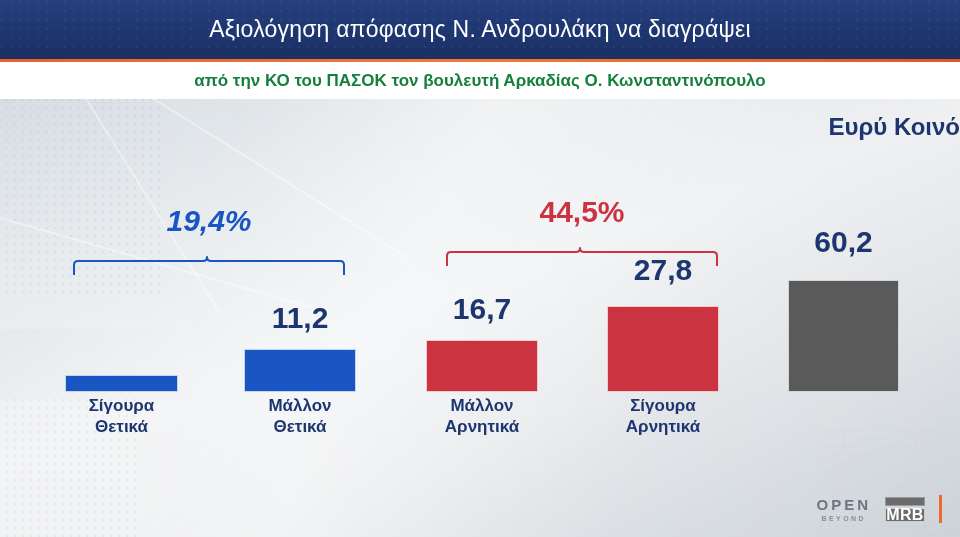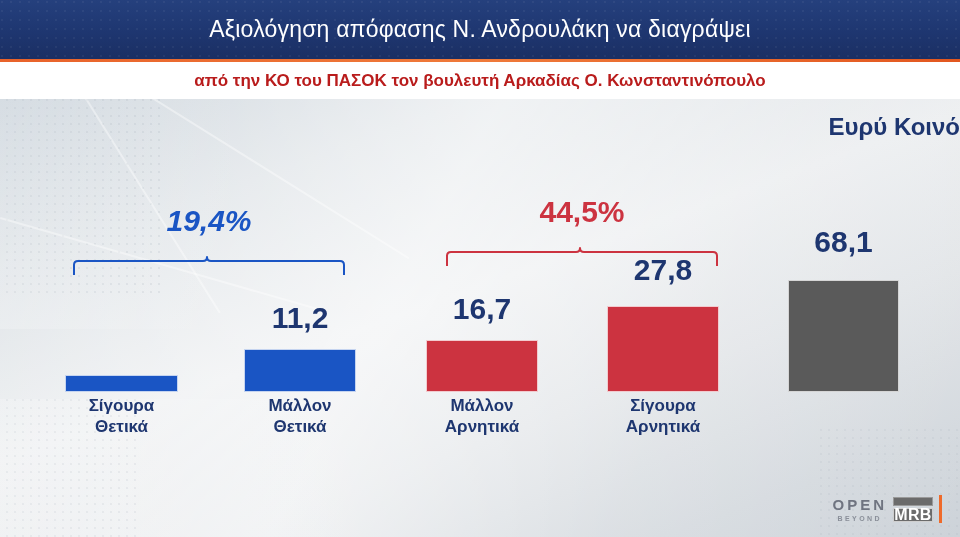--- a/index.html
+++ b/index.html
@@ -67,21 +67,21 @@
     height: 37px;
     background: #ffffff;
   }
   .subheader-title {
     position: absolute;
     left: 0; top: 62px;
     width: 960px;
     height: 37px;
     line-height: 37px;
     text-align: center;
-    color: #b91c1c;
+    color: #15803d;
     font-size: 17px;
     font-weight: bold;
     white-space: nowrap;
   }
 
   
   .stage {
     position: absolute;
     left: 0; top: 99px;
     width: 960px;
@@ -167,21 +167,21 @@
     white-space: nowrap;
   }
 
   
   .logos {
     position: absolute;
     right: 18px;
     bottom: 14px;
     display: flex;
     align-items: center;
-    gap: 6px;
+    gap: 14px;
     z-index: 7;
   }
   .open-logo {
     display: flex;
     flex-direction: column;
     align-items: center;
     line-height: 1;
   }
   .open-word {
     color: #6f7480;
@@ -287,21 +287,21 @@
     </div>
 
     <div class="bar-group" style="left:607px; top:176px; width:112px; height:117px;">
       <div class="bar-value" style="top:-22px;">27,8</div>
       <div class="bar" style="width:112px; height:86px; background:#cc3340; border:1px solid rgba(255,255,255,0.75);"></div>
       <div class="bar-label" style="top:120px;">Σίγουρα</div>
       <div class="bar-label" style="top:141px;">Αρνητικά</div>
     </div>
 
     <div class="bar-group" style="left:788px; top:176px; width:111px; height:117px;">
-      <div class="bar-value" style="top:-50px;">68,1</div>
+      <div class="bar-value" style="top:-50px;">60,2</div>
       <div class="bar" style="width:111px; height:112px; background:#5a5a5a; border:1px solid rgba(255,255,255,0.75);"></div>
       <div class="bar-label" style="top:141px;"></div>
     </div>
 
     <div class="logos">
       <div class="open-logo">
         <div class="open-word">OPEN</div>
         <div class="beyond-word">BEYOND</div>
       </div>
       <div class="mrb-logo">

